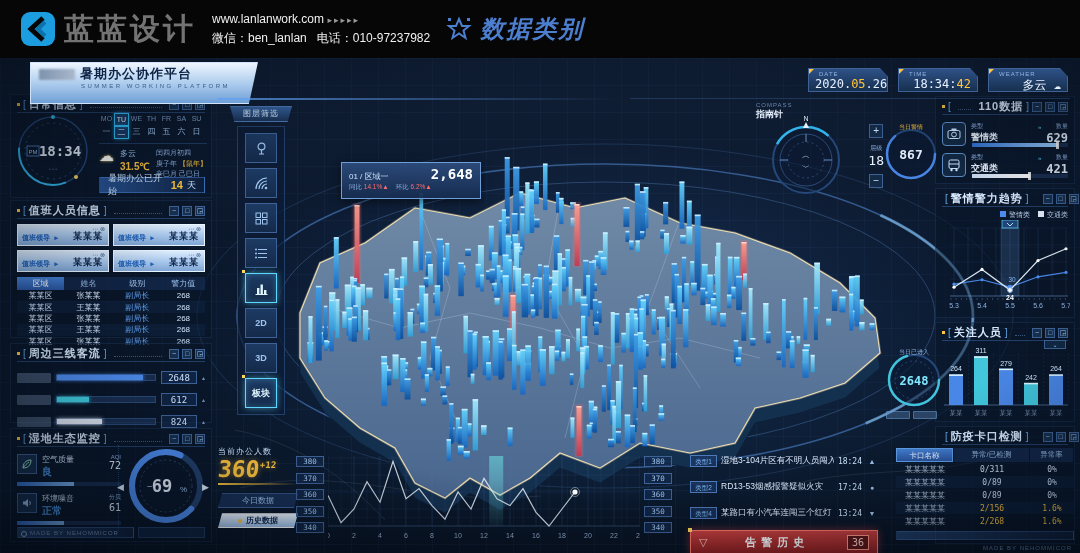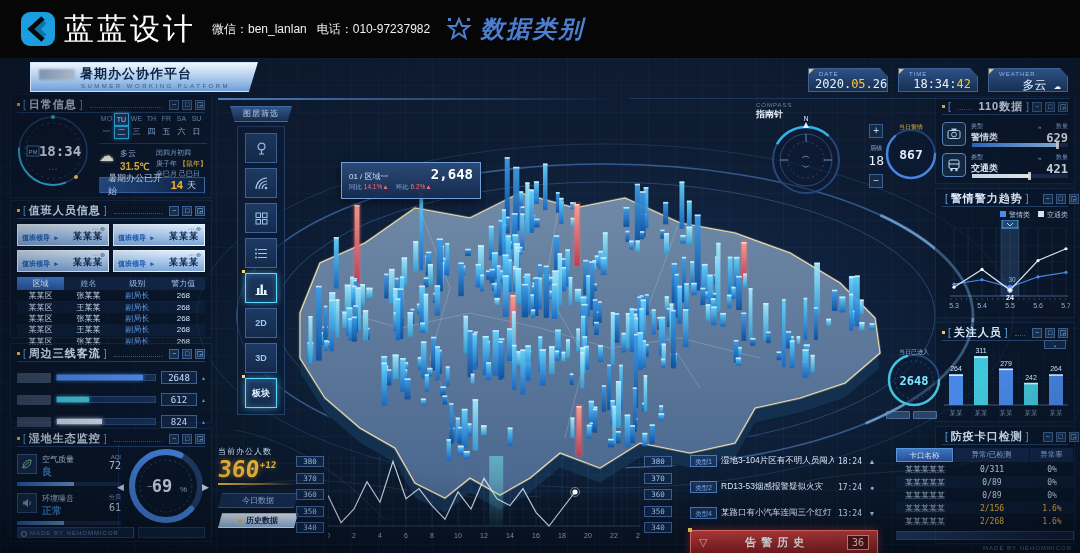--- a/index.html
+++ b/index.html
@@ -1,31 +1,31 @@
 <!DOCTYPE html>
 <html><head>
 <meta charset="utf-8">
 <style>
 *{margin:0;padding:0;box-sizing:border-box}
 html,body{width:1080px;height:553px;overflow:hidden;background:#000;font-family:"Liberation Sans",sans-serif}
 
 .banner{position:absolute;left:0;top:0;width:1080px;height:58px;background:#060606;display:flex;align-items:center;padding:0 20px;gap:16px}
 .logo{display:flex;align-items:center;gap:8px}
-.logo-text{font-size:30px;font-weight:normal;color:#ffffff;letter-spacing:3px}
+.logo-text{font-size:30px;font-weight:bold;color:#737373;letter-spacing:3px}
 .contact{font-size:12px;color:#f0f0f0;line-height:1.55}
 .contact .arrows{color:#9a9a9a;font-size:9px;letter-spacing:2px}
 .services{flex:1;text-align:center;color:#e8e8e8;font-style:italic;font-size:13px;letter-spacing:1px}
 .collect{display:flex;align-items:center;gap:8px;color:#4d7fd0;font-size:24px;font-weight:bold;font-style:italic;letter-spacing:2px}
 
 .dash{position:absolute;left:0;top:58px;width:1080px;height:495px;background:linear-gradient(180deg,#101f36 0%,#0a1629 45%,#0b1a2e 88%,#071120 100%);overflow:hidden}
 .dash::before{content:"";position:absolute;inset:0;background-image:linear-gradient(rgba(90,140,210,.055) 1px,transparent 1px),linear-gradient(90deg,rgba(90,140,210,.055) 1px,transparent 1px);background-size:27px 27px;pointer-events:none}
 .dash::after{content:"";position:absolute;inset:0;background:radial-gradient(ellipse at 55% 48%,transparent 52%,rgba(2,8,18,.6) 100%);pointer-events:none;z-index:5}
 #mapSvg{position:absolute;left:0;top:0;z-index:1}
 
-.title-plate{position:absolute;left:30px;top:4px;width:228px;height:30px;background:linear-gradient(180deg,#eef6ff 0%,#a9c9ec 55%,#6f9fd6 100%);border:1px solid #cfe4fa;clip-path:polygon(0 0,100% 0,96% 100%,0 100%);z-index:6;padding:2px 8px 0}
+.title-plate{position:absolute;left:30px;top:4px;width:228px;height:42px;background:linear-gradient(180deg,#eef6ff 0%,#a9c9ec 55%,#6f9fd6 100%);border:1px solid #cfe4fa;clip-path:polygon(0 0,100% 0,96% 100%,0 100%);z-index:6;padding:2px 8px 0}
 .title-row{display:flex;align-items:center;gap:5px}
 .title-blur{width:36px;height:11px;background:linear-gradient(90deg,#7e93ad,#a9b8cc);filter:blur(1px);border-radius:1px}
 .title-text{font-size:13px;font-weight:bold;color:#0e2446;letter-spacing:1px;white-space:nowrap}
 .title-sub{font-size:6px;color:#3a5d88;letter-spacing:2.5px;margin-left:42px}
 .tabs{position:absolute;left:266px;top:6px;display:flex;gap:6px;z-index:6}
 .tab{width:96px;height:24px;display:flex;align-items:center;justify-content:center;gap:5px;font-size:10px;color:#93aed2;background:linear-gradient(180deg,#1c3658,#12263f);border:1px solid #2c4a74;clip-path:polygon(9% 0,100% 0,91% 100%,0 100%);position:relative}
 .tab.active{background:linear-gradient(180deg,#f2f8ff,#9cc0ea);color:#12294d;font-weight:bold;border-color:#fff}
 .tab.active .tab-dash{display:inline-block;width:10px;height:4px;background:#ffc53d;border-radius:1px}
 .tab-dot{position:absolute;right:-2px;top:-3px;width:4px;height:4px;background:#ffd75e;border-radius:50%}
 .plates{position:absolute;right:12px;top:10px;display:flex;gap:10px;z-index:6}
@@ -190,20 +190,22 @@
 <div class="banner">
   <div class="logo">
     <svg width="36" height="36" viewBox="0 0 36 36">
       <rect x="1" y="1" width="34" height="34" rx="9" fill="#1b9de0"></rect>
       <path d="M23 7 L11 18 L23 29" stroke="#060606" stroke-width="5" fill="none"></path>
       <path d="M25 11 L18 18 L25 25" stroke="#0b72ab" stroke-width="4" fill="none"></path>
     </svg>
     <span class="logo-text">蓝蓝设计</span>
   </div>
   <div class="contact">
+    <div><span>www.lanlanwork.com</span>
+      <span class="arrows">▸▸▸▸▸</span></div>
     <div><span>微信：ben_lanlan</span>&nbsp;&nbsp;
       <span>电话：010-97237982</span></div>
   </div>
   <div class="collect">
     <svg width="26" height="26" viewBox="0 0 26 26">
       <path d="M13 3 L16 10 L23 10 L17.5 14.5 L19.5 22 L13 17.5 L6.5 22 L8.5 14.5 L3 10 L10 10 Z" fill="none" stroke="#4d7fd0" stroke-width="2"></path>
       <rect x="2" y="2" width="3" height="3" fill="#4d7fd0"></rect>
         <rect x="21" y="2" width="3" height="3" fill="#4d7fd0"></rect>
     </svg>
     <span>数据类别</span>

